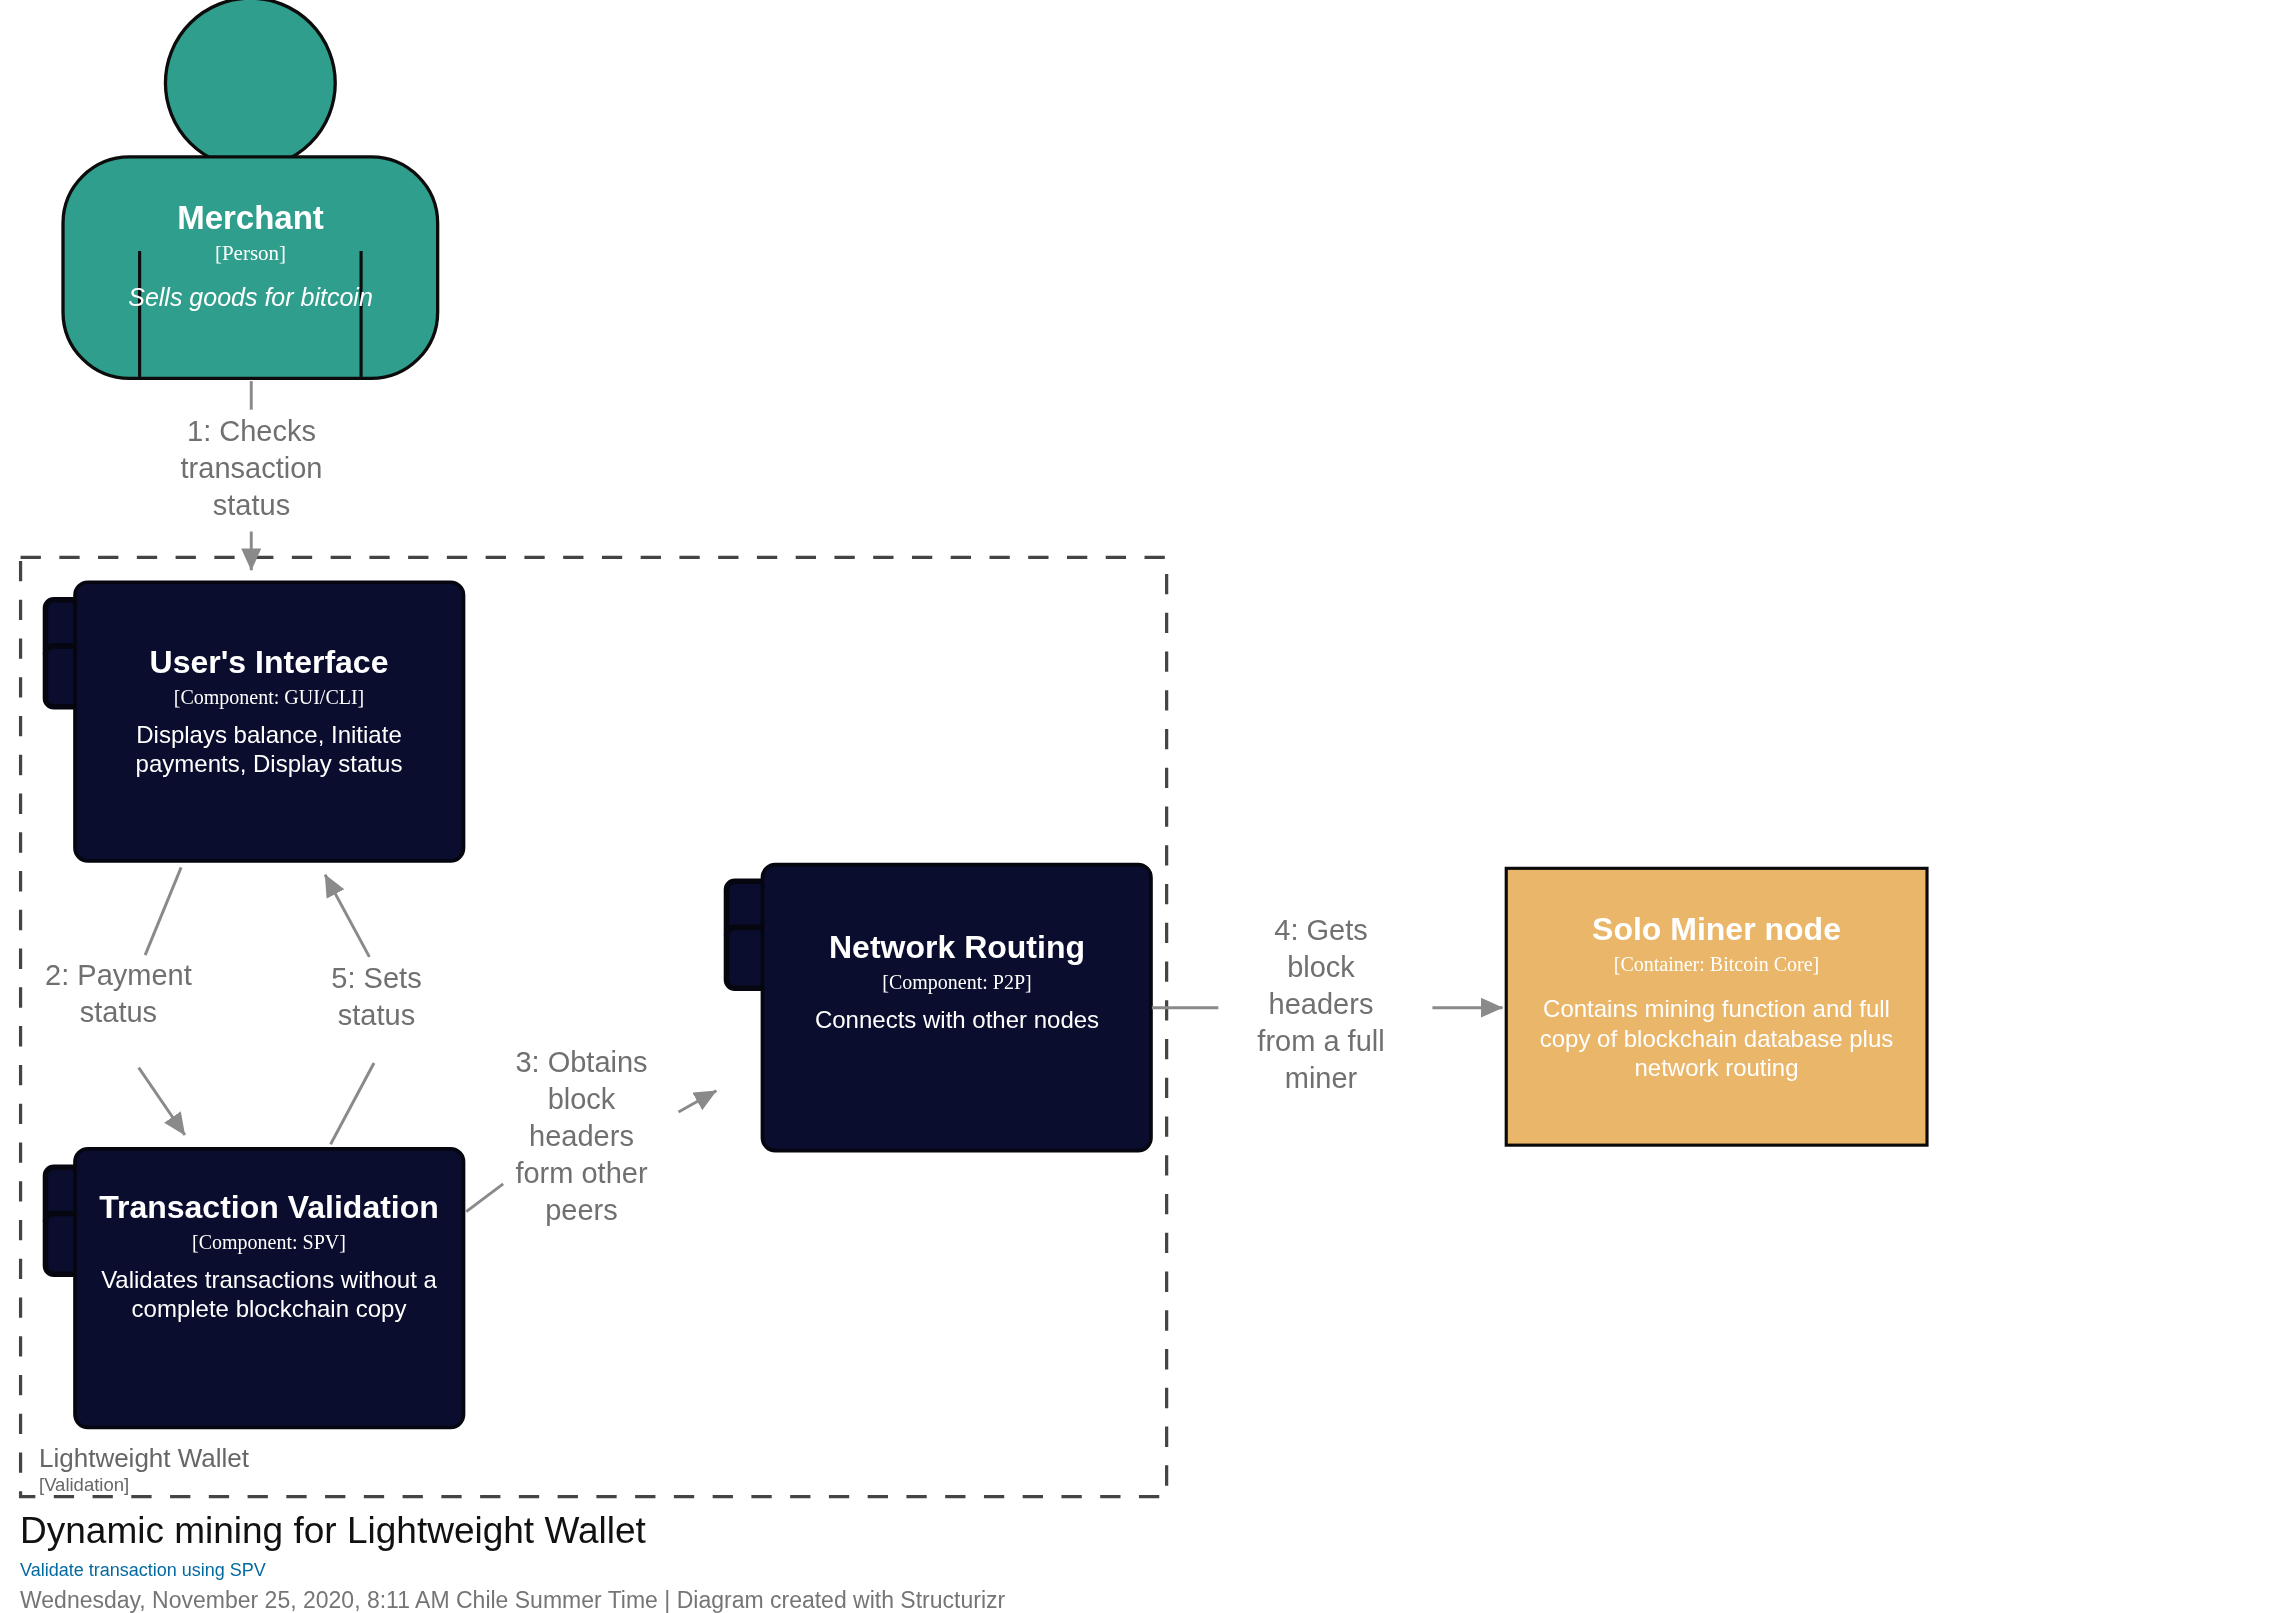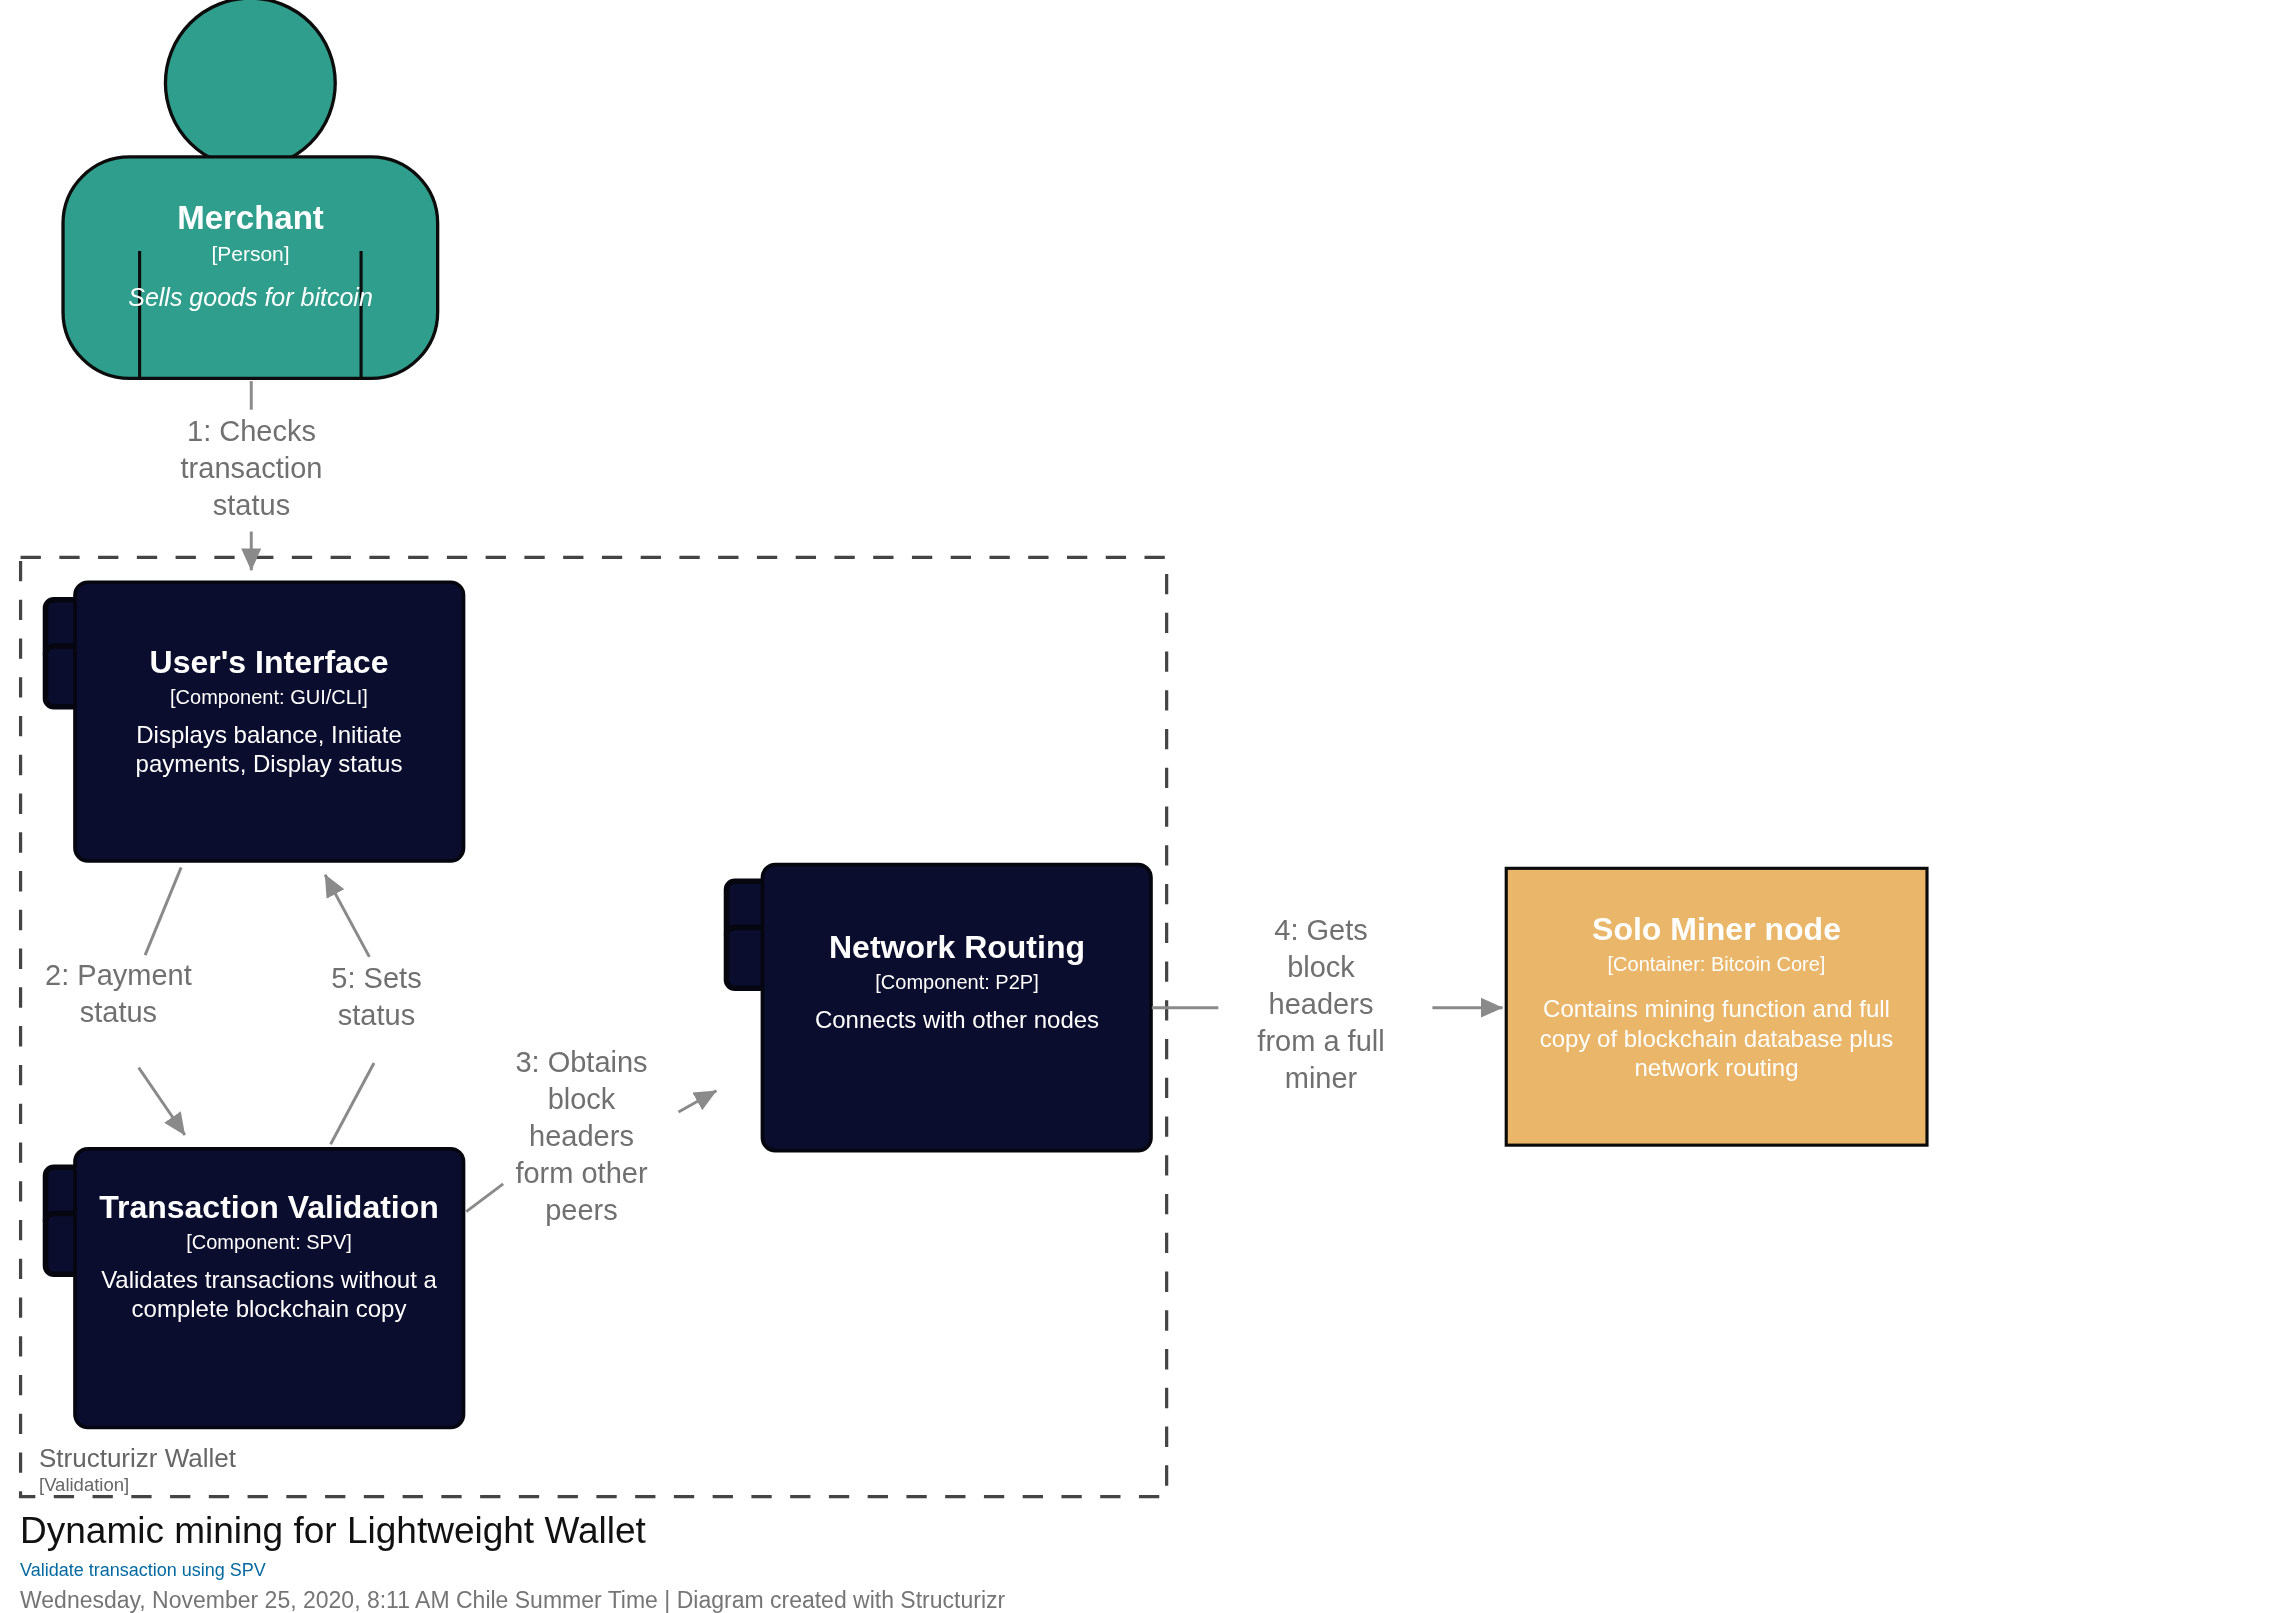--- a/index.html
+++ b/index.html
@@ -34,20 +34,21 @@
     position: absolute;
     text-align: center;
     pointer-events: none;
   }
   .n-title {
     font-weight: bold;
     line-height: 1.16;
   }
   .n-tech {
     line-height: 1.2;
+    font-family: Liberation Serif, serif;
   }
   .n-desc {
     line-height: 1.22;
   }
 
   
   .person-text { color: #ffffff; }
   .person-text .n-title { font-size: 33px; }
   .person-text .n-tech  { font-size: 21px; margin-top: 3.7px; }
   .person-text .n-desc  { font-size: 25px; margin-top: 15.7px; font-style: italic; }
@@ -224,21 +225,21 @@
   <div class="rel-label" style="left:1214px; top:912px; width:214px;">4: Gets
 block
 headers
 from a full
 miner</div>
 
   <div class="rel-label" style="left:286px; top:960px; width:181px;">5: Sets
 status</div>
 
   <div class="boundary-label" style="left:39px; top:1444px;">
-    <div class="b-name">Structurizr Wallet</div>
+    <div class="b-name">Lightweight Wallet</div>
     <div class="b-tech">[Validation]</div>
   </div>
 
   <div id="footer">
     <div class="f-title">Dynamic mining for Lightweight Wallet</div>
     <div class="f-sub">Validate transaction using SPV</div>
     <div class="f-meta">Wednesday, November 25, 2020, 8:11 AM Chile Summer Time | Diagram created with Structurizr</div>
   </div>
 
 </div>

